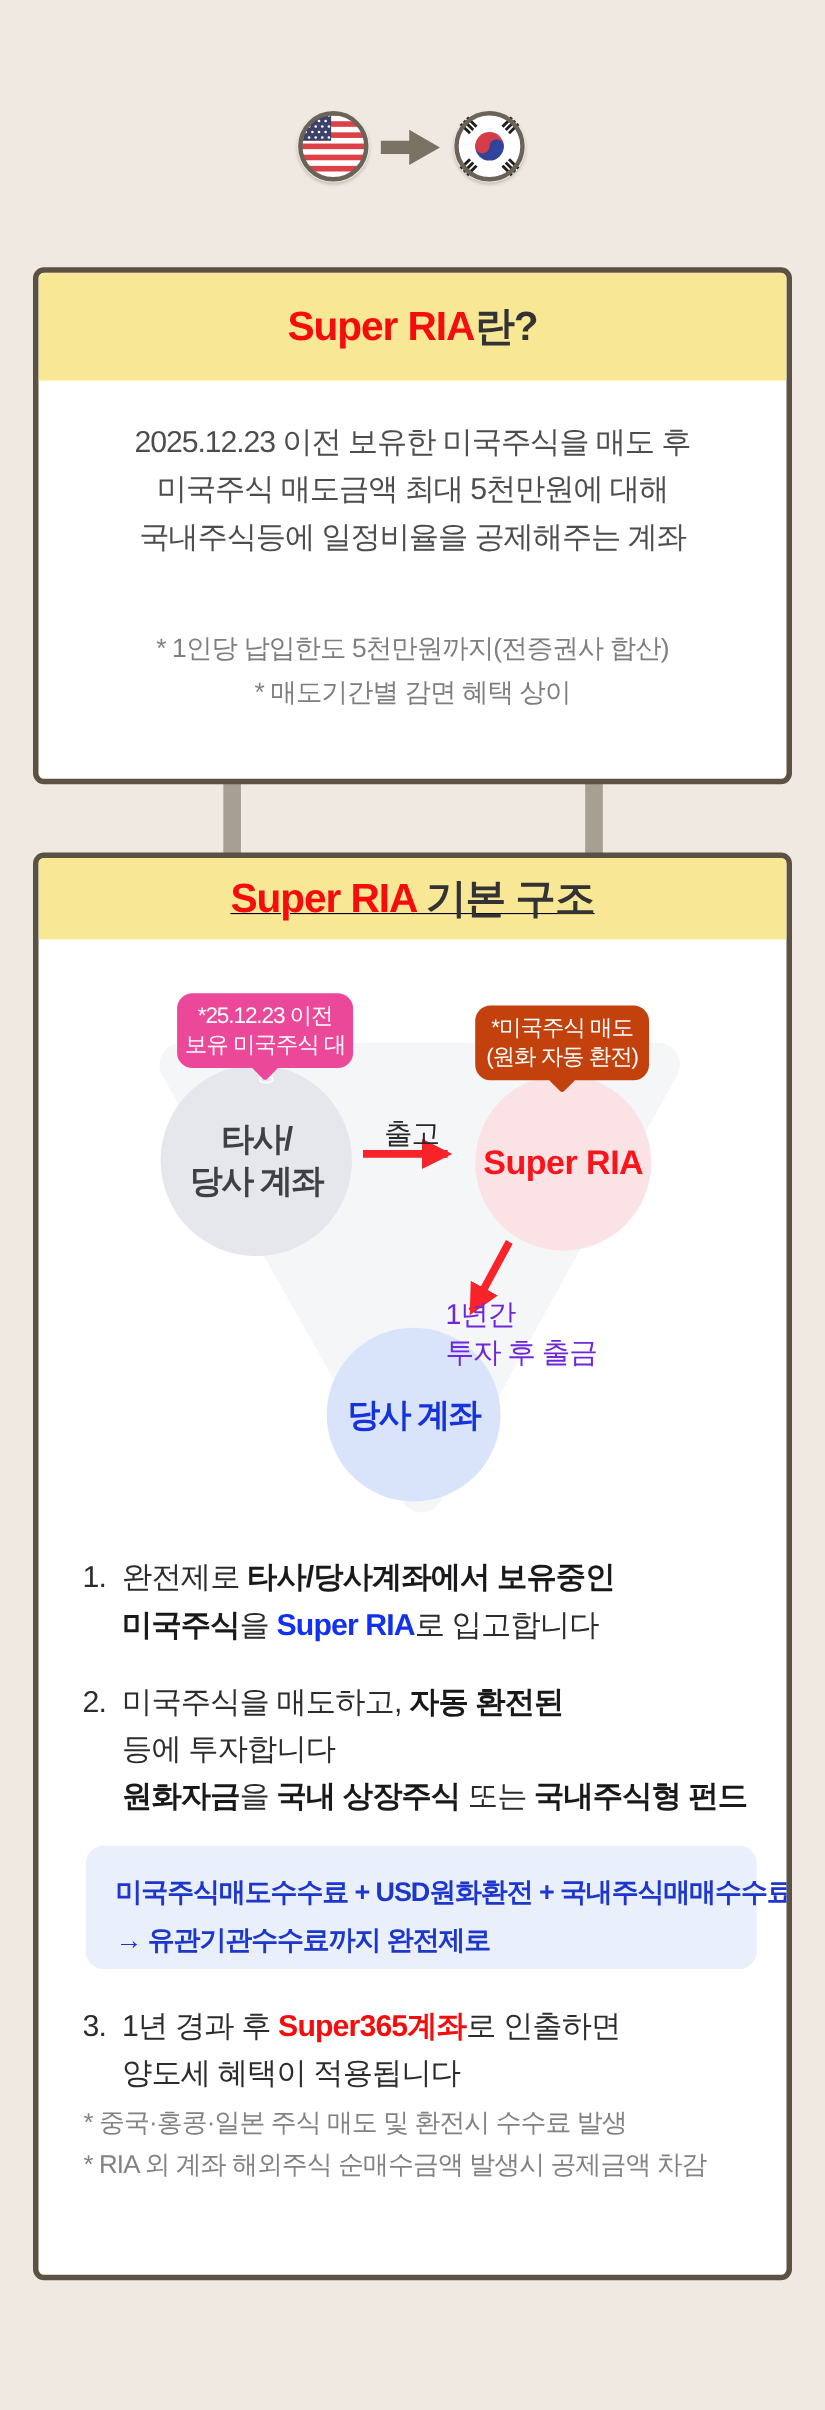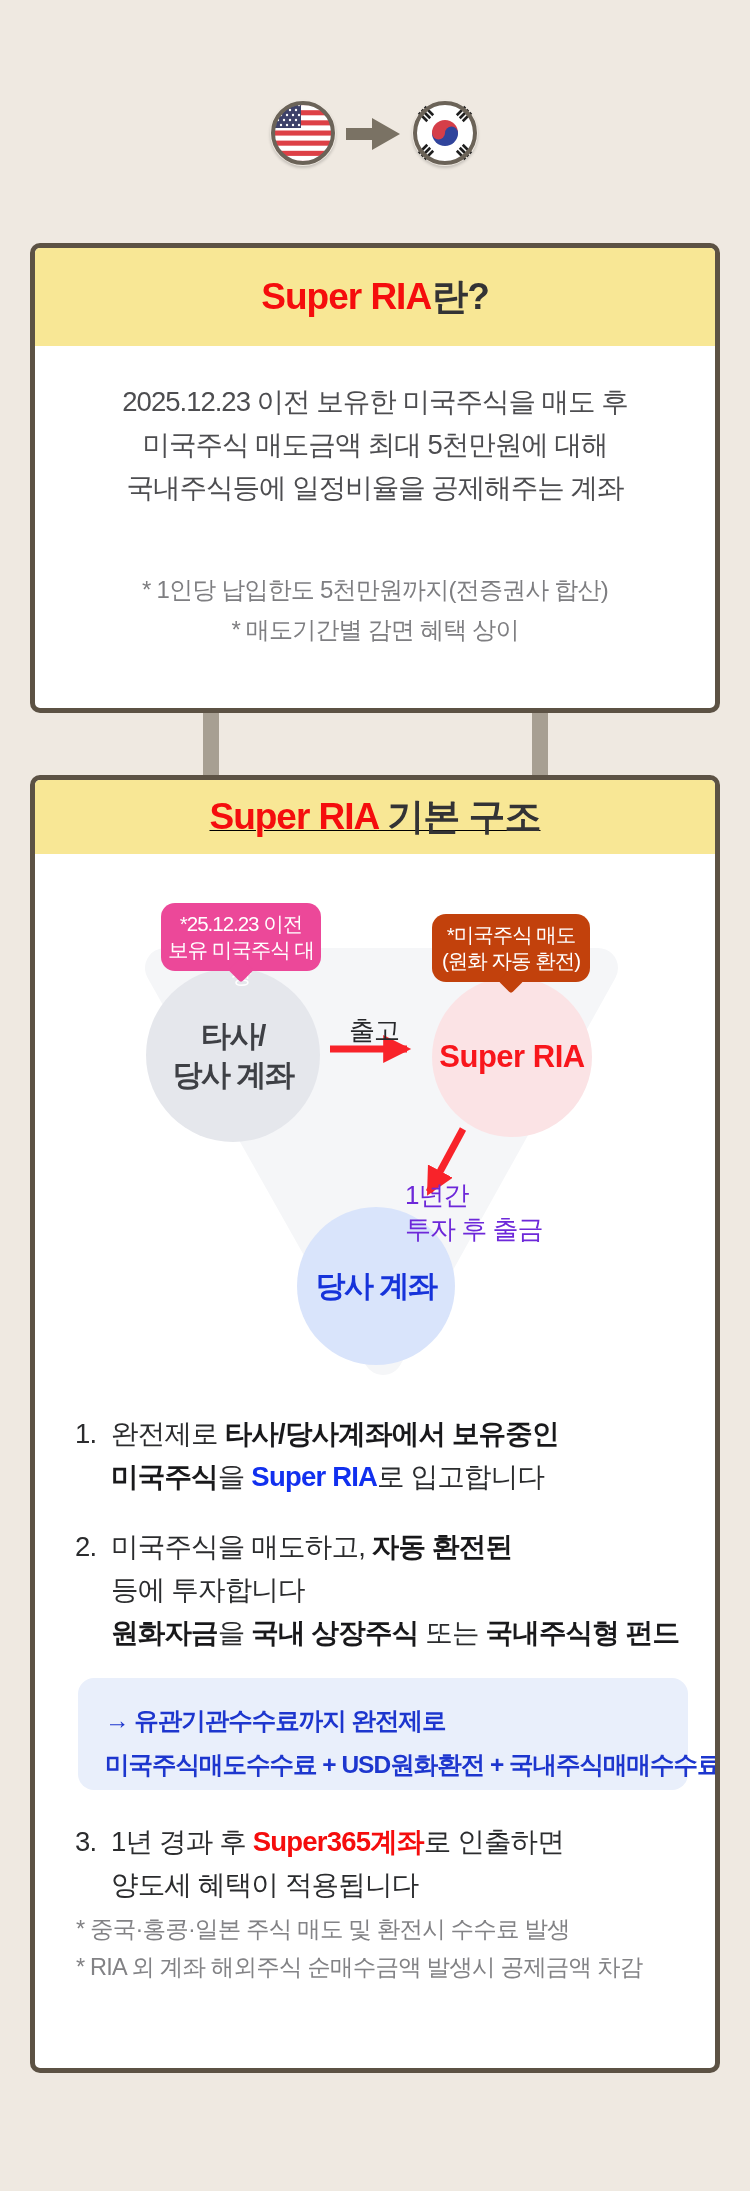--- a/index.html
+++ b/index.html
@@ -234,22 +234,22 @@
     <div class="step step2">
       <span class="num">2.</span>
       <div>
         <div><span>미국주식을 매도하고, </span><b>자동 환전된</b></div>
         <div><span>등에 투자합니다</span></div>
         <div><b>원화자금</b><span>을 </span><b>국내 상장주식</b><span> 또는 </span><b>국내주식형 펀드</b></div>
       </div>
     </div>
 
     <div class="fee-box">
+      <div>미국주식매도수수료 + USD원화환전 + 국내주식매매수수료</div>
       <div>→ 유관기관수수료까지 완전제로</div>
-      <div>미국주식매도수수료 + USD원화환전 + 국내주식매매수수료</div>
     </div>
 
     <div class="step step3">
       <span class="num">3.</span>
       <div>
         <div><span>1년 경과 후 </span><span class="red-strong">Super365계좌</span><span>로 인출하면</span></div>
         <div><span>양도세 혜택이 적용됩니다</span></div>
       </div>
     </div>
 

